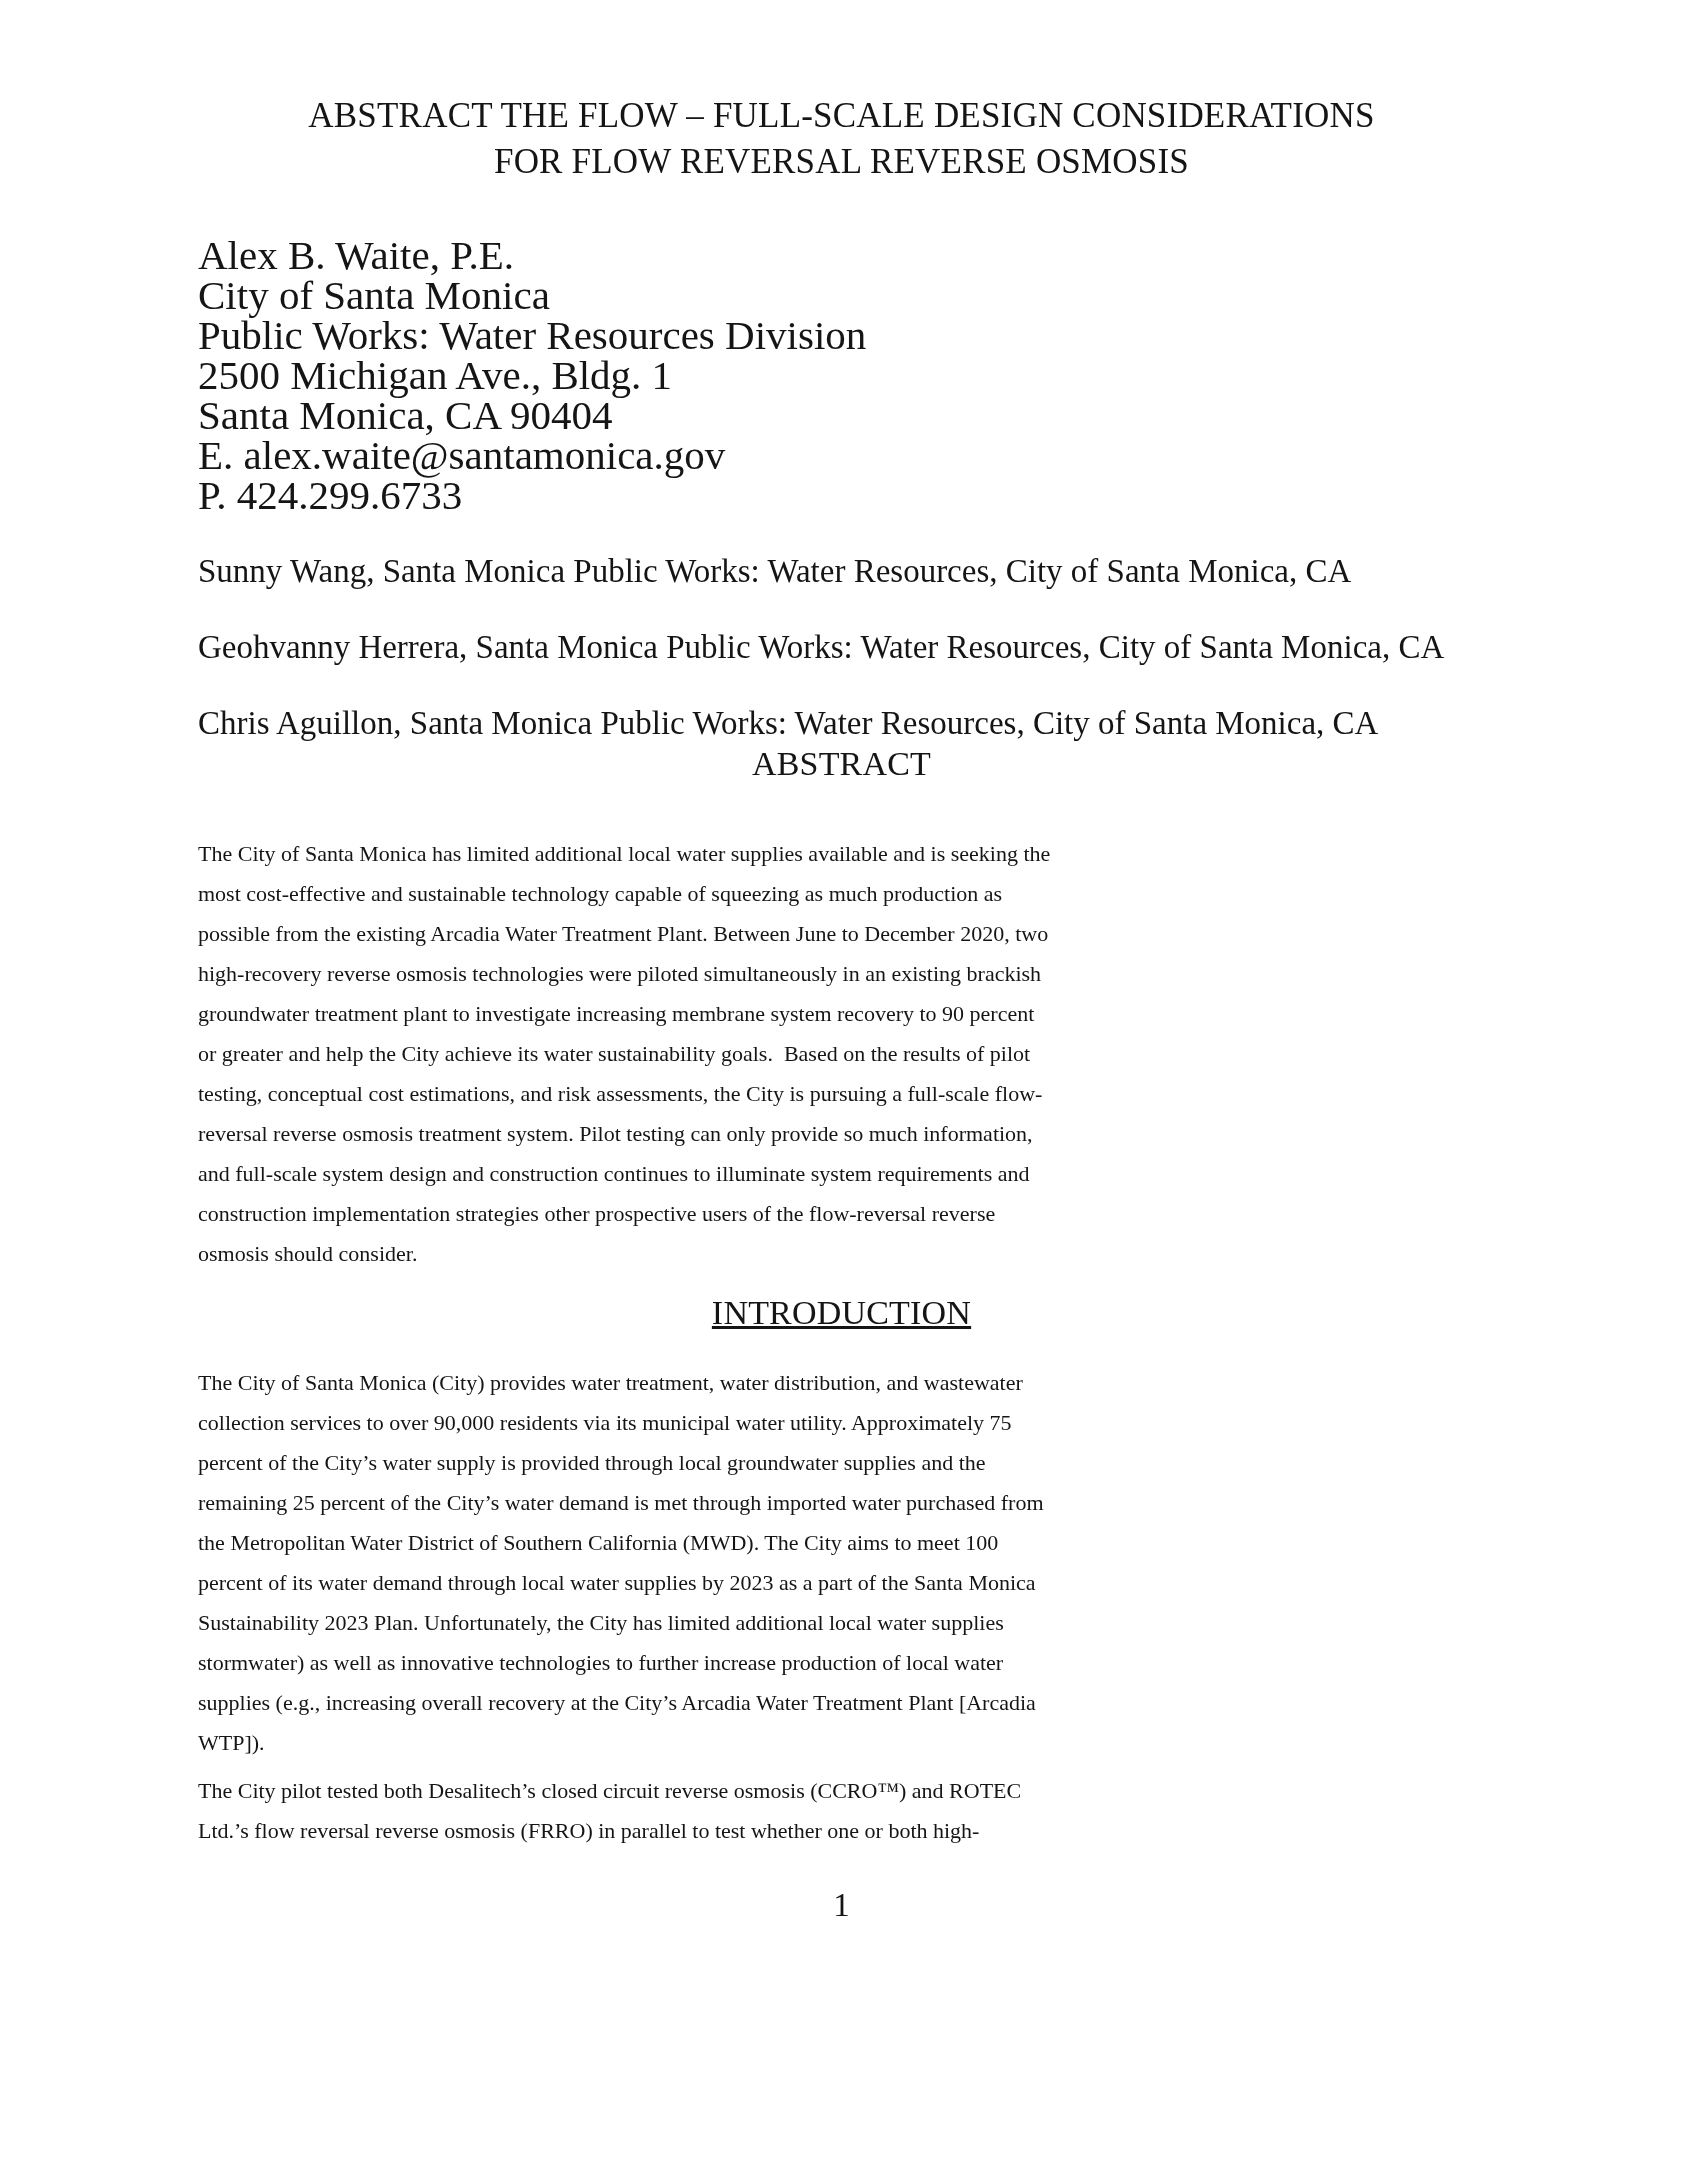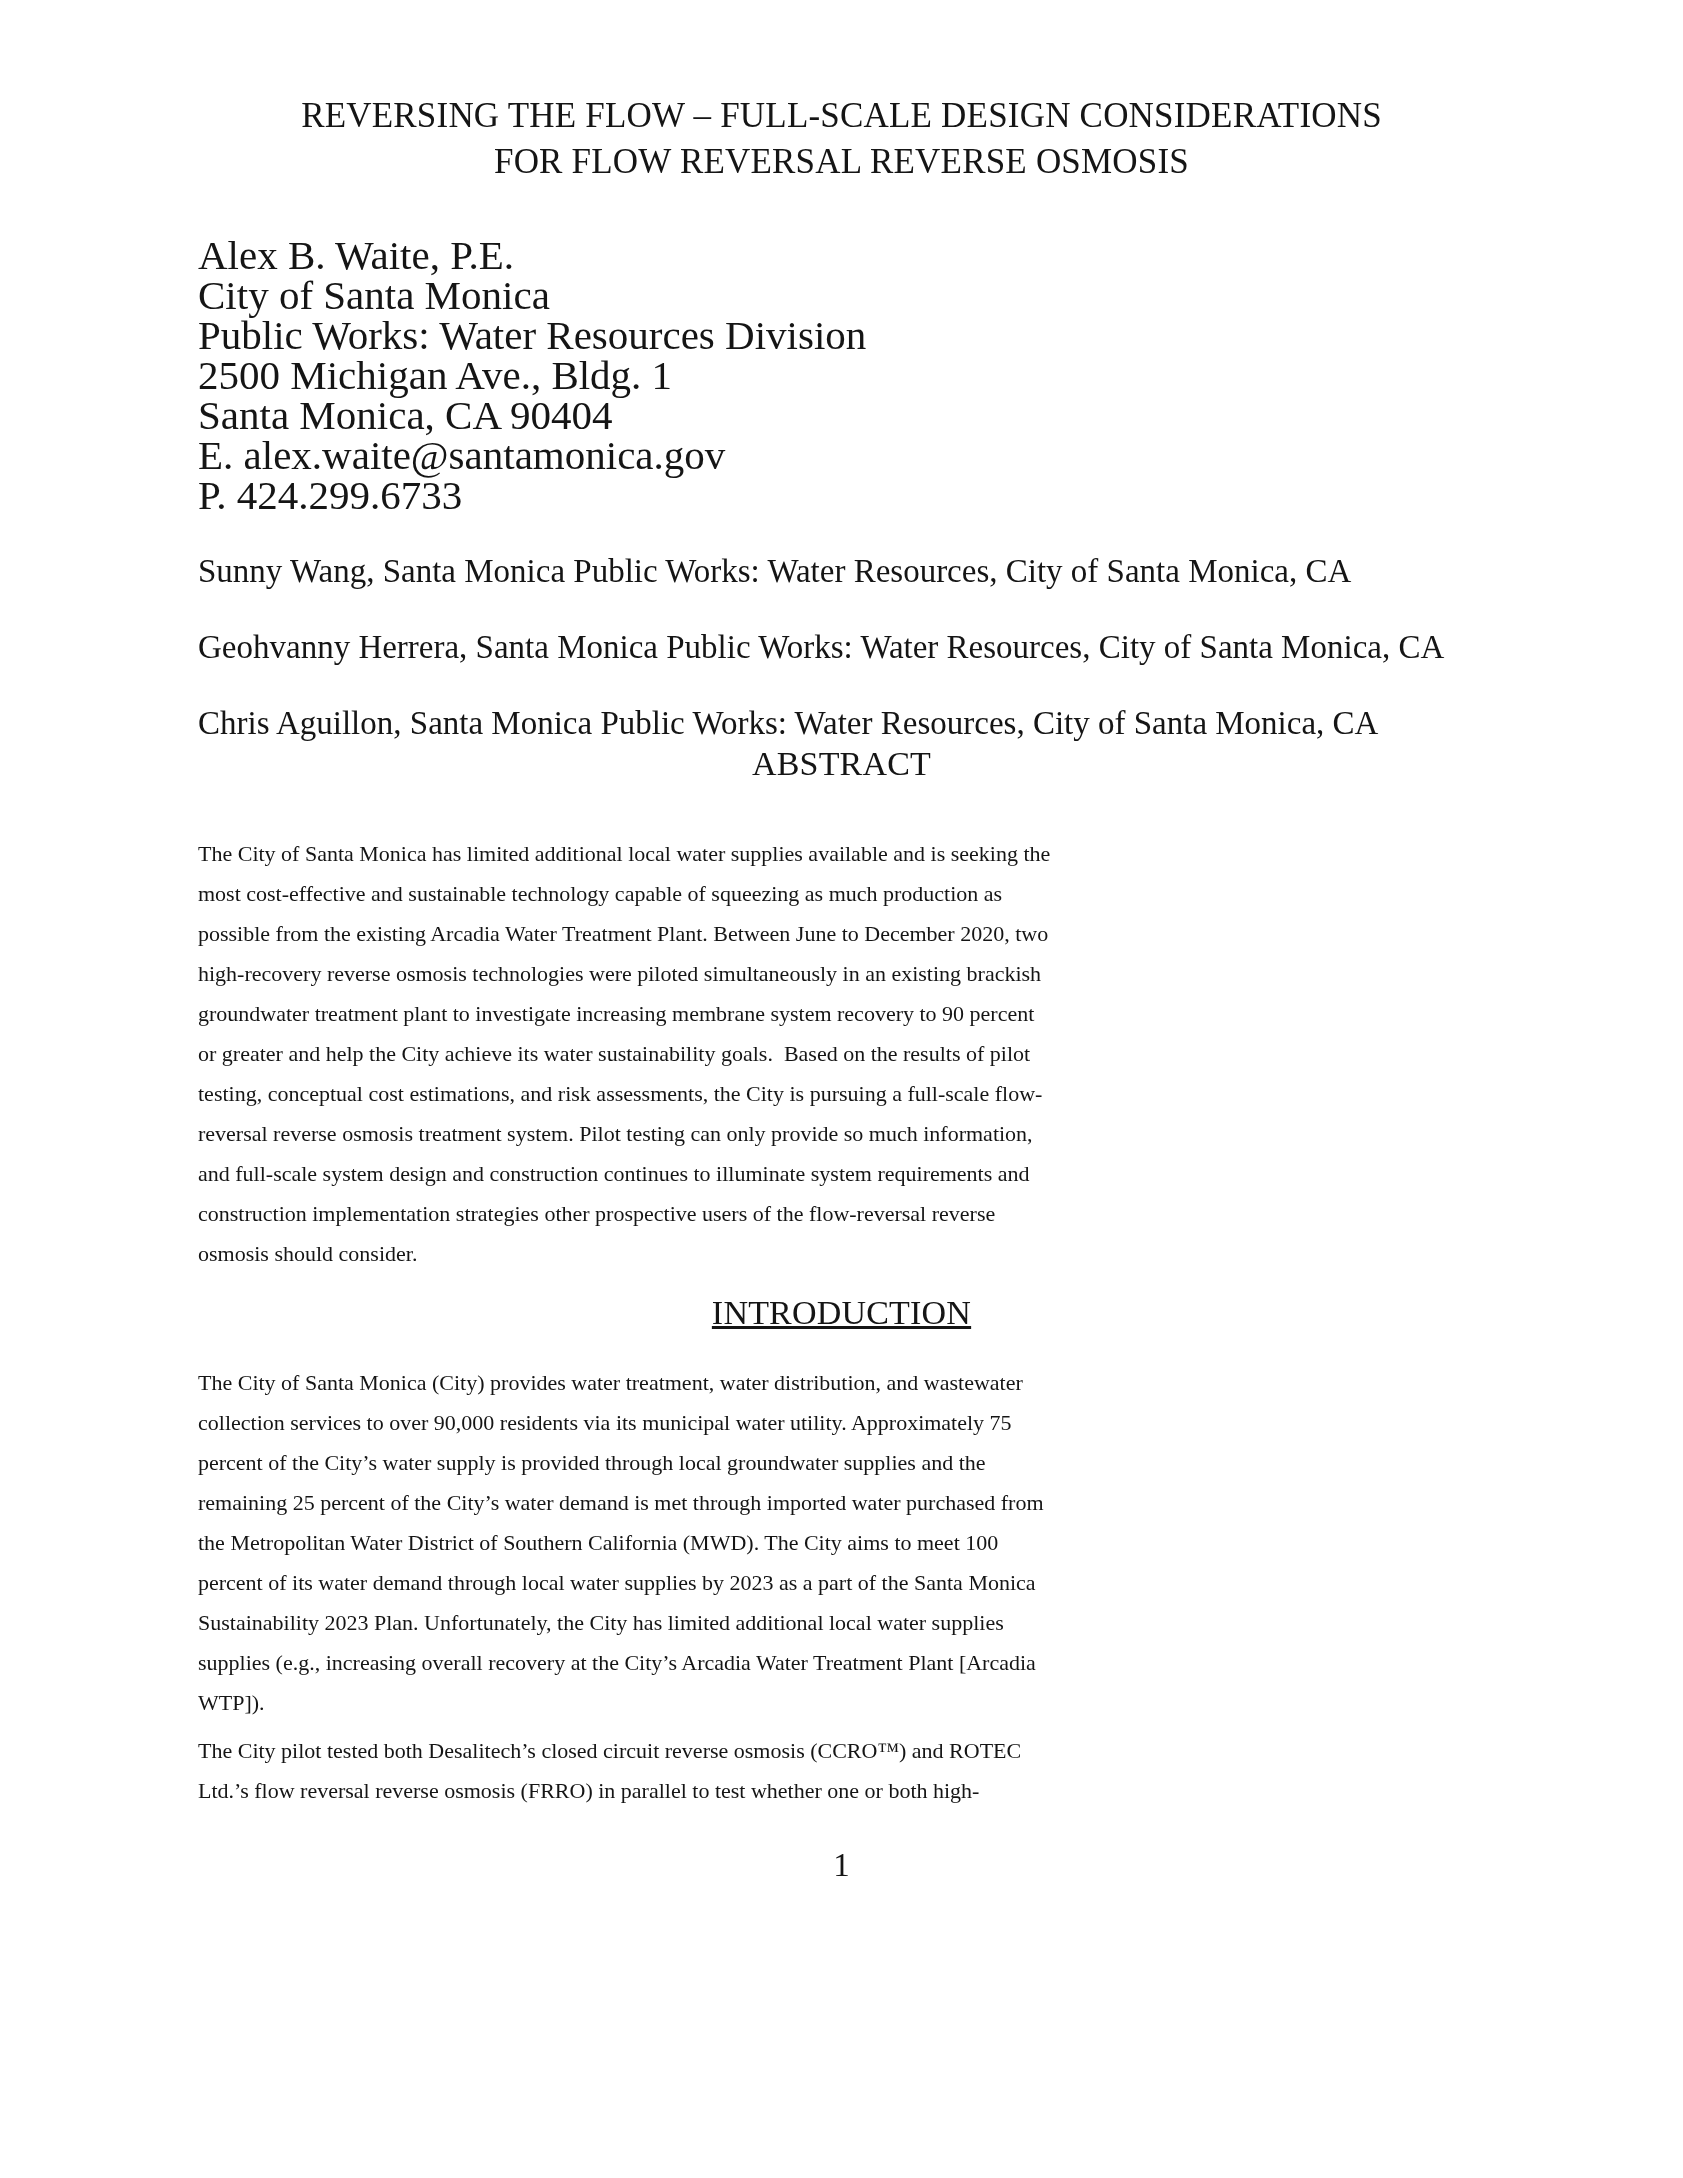--- a/index.html
+++ b/index.html
@@ -67,21 +67,21 @@
   }
 </style>
 </head>
 <body>
 
 <div class="page">
   <div class="content">
 
     <div class="doc-title">
 
-    <div>REVERSING THE FLOW – FULL-SCALE DESIGN CONSIDERATIONS</div>
+    <div>ABSTRACT THE FLOW – FULL-SCALE DESIGN CONSIDERATIONS</div>
         <div>FOR FLOW REVERSAL REVERSE OSMOSIS</div>
       </div>
 
     <div class="contact-block">
 
     <div>Alex B. Waite, P.E.</div>
         <div>City of Santa Monica</div>
         <div>Public Works: Water Resources Division</div>
         <div>2500 Michigan Ave., Bldg. 1</div>
         <div>Santa Monica, CA 90404</div>
@@ -117,20 +117,21 @@
 
     <div class="para intro-para-1">
 
     <div>The City of Santa Monica (City) provides water treatment, water distribution, and wastewater</div>
         <div>collection services to over 90,000 residents via its municipal water utility. Approximately 75</div>
         <div>percent of the City’s water supply is provided through local groundwater supplies and the</div>
         <div>remaining 25 percent of the City’s water demand is met through imported water purchased from</div>
         <div>the Metropolitan Water District of Southern California (MWD). The City aims to meet 100</div>
         <div>percent of its water demand through local water supplies by 2023 as a part of the Santa Monica</div>
         <div>Sustainability 2023 Plan. Unfortunately, the City has limited additional local water supplies</div>
+        <div>stormwater) as well as innovative technologies to further increase production of local water</div>
         <div>supplies (e.g., increasing overall recovery at the City’s Arcadia Water Treatment Plant [Arcadia</div>
         <div>WTP]).</div>
       </div>
 
     <div class="para intro-para-2">
 
     <div>The City pilot tested both Desalitech’s closed circuit reverse osmosis (CCRO™) and ROTEC</div>
         <div>Ltd.’s flow reversal reverse osmosis (FRRO) in parallel to test whether one or both high-</div>
       </div>
 

